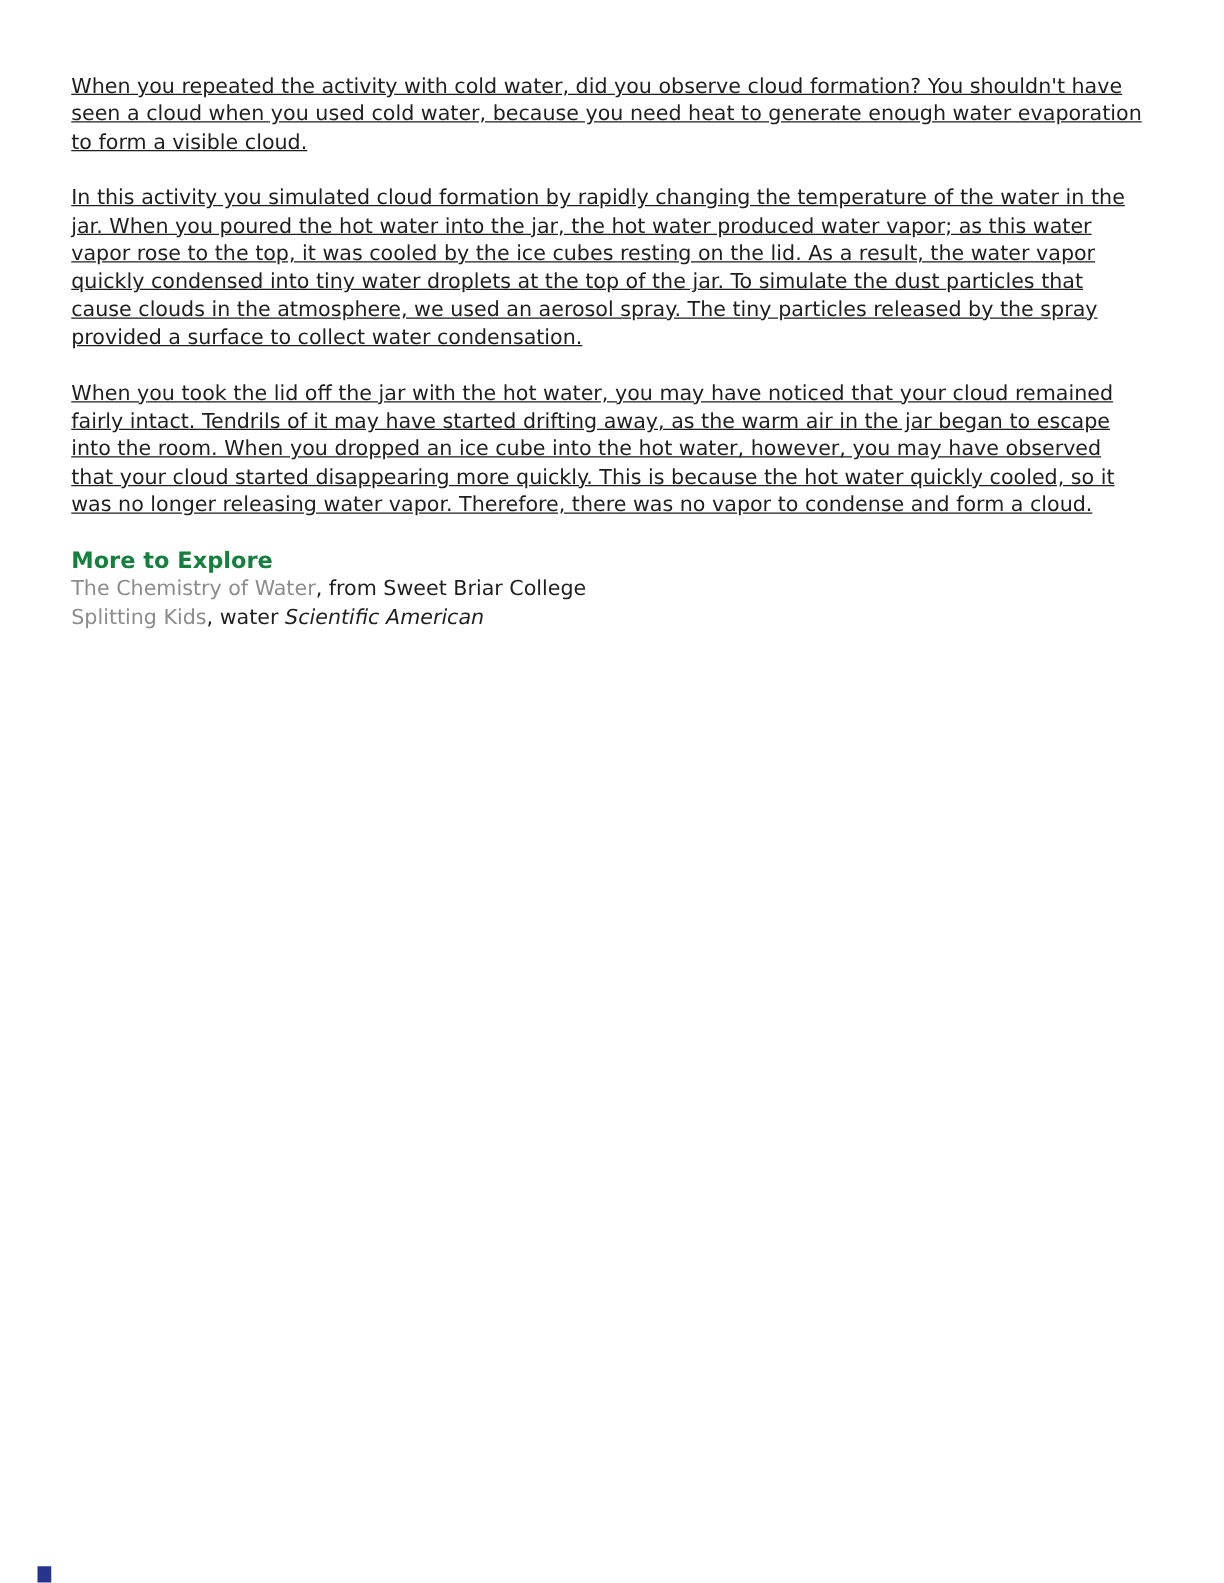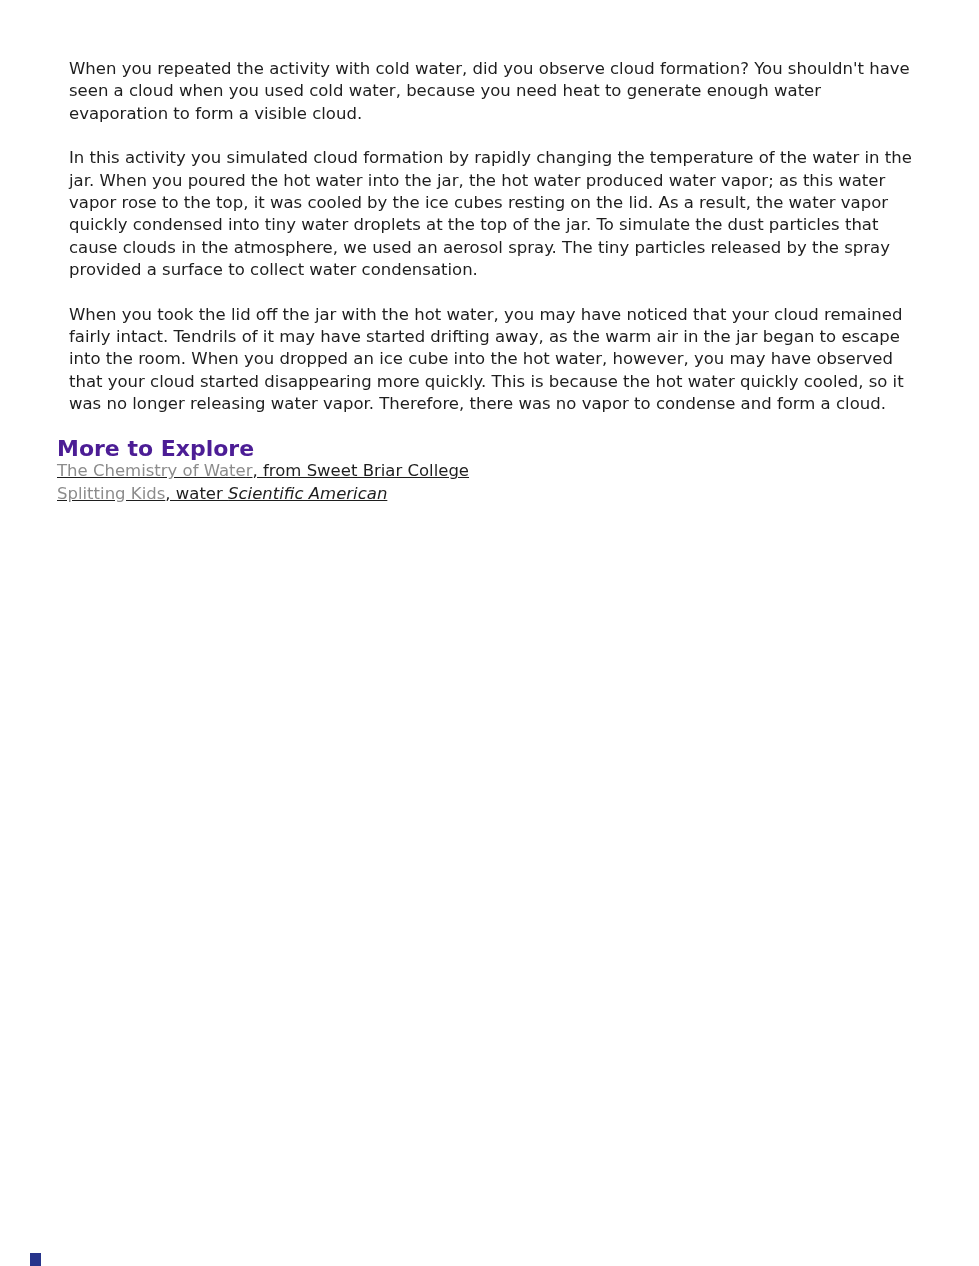--- a/index.html
+++ b/index.html
@@ -17,32 +17,32 @@
   }
   .content {
     position: absolute;
     left: 57px;
     top: 58px;
     width: 862px;
     font-size: 16.5px;
     line-height: 22.4px;
   }
   .para {
-    margin: 0 0 22px 12px;
+    margin: 0 0 22px 0;
+    text-decoration: underline;
   }
   .explore-heading {
-    font-size: 22px;
+    font-size: 18px;
     line-height: 22.4px;
     font-weight: bold;
     margin: 0;
-    color: #4c1d95;
+    color: #15803d;
   }
   .link-line {
     margin: 0;
-    text-decoration: underline;
   }
   .link {
     color: #8c8c8c;
     text-decoration: none;
     cursor: pointer;
   }
   .it {
     font-style: italic;
     margin-top: 13px;
   }

